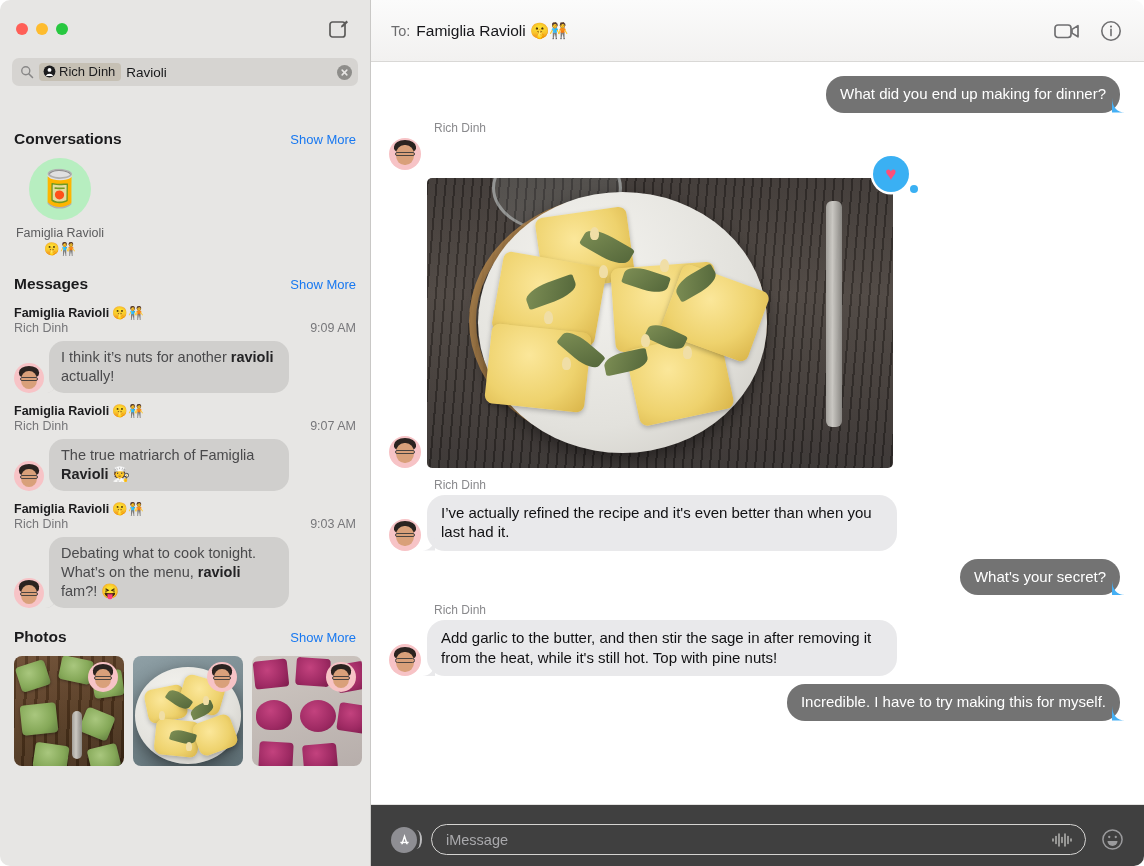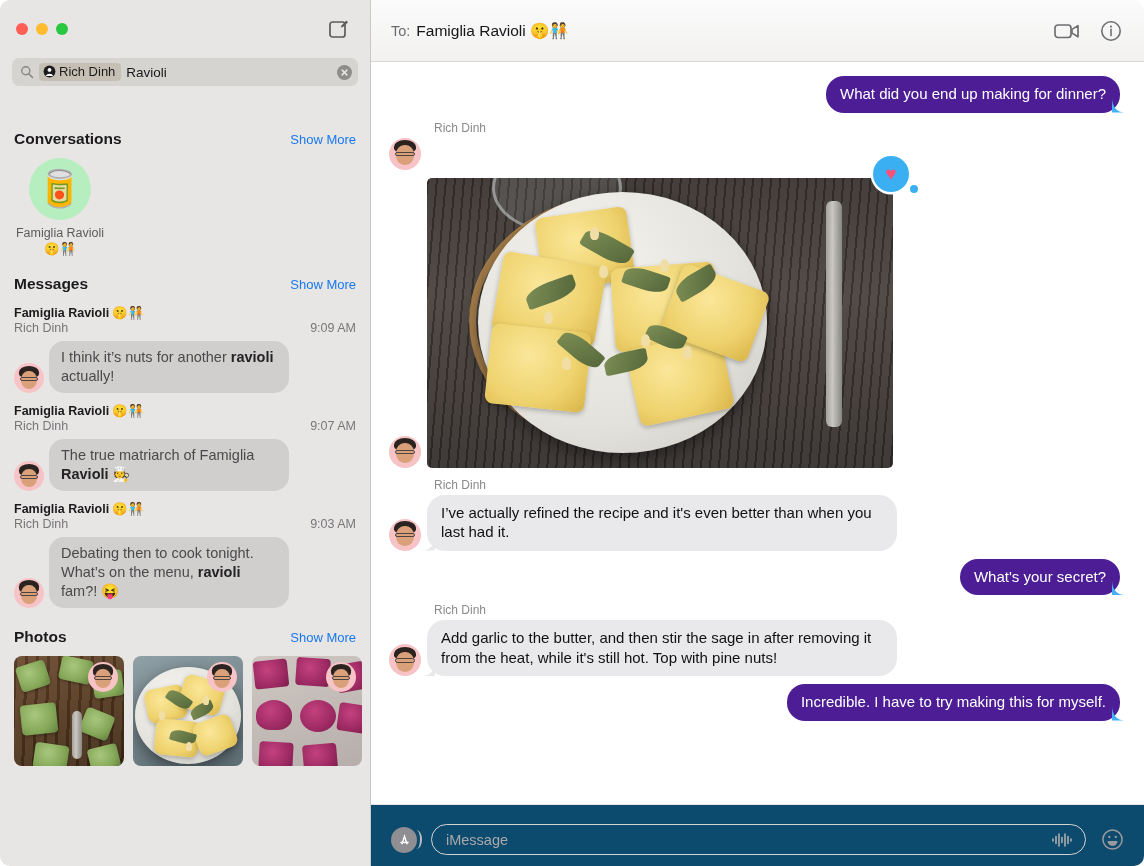--- a/index.html
+++ b/index.html
@@ -189,21 +189,21 @@
   }
   .bubble {
     border-radius: 18px;
     padding: 8px 14px 9px 14px;
     font-size: 15px; line-height: 1.3;
     max-width: 470px;
     position: relative;
     word-wrap: break-word;
   }
   .bubble.in { background: #e9e9eb; color: #111113; }
-  .bubble.out { background: #4c1d95; color: #ffffff; }
+  .bubble.out { background: #737373; color: #ffffff; }
   .bubble.in::after {
     content: ""; position: absolute; left: -5px; bottom: 0;
     width: 13px; height: 15px; background: #e9e9eb;
     clip-path: path("M13,15 L13,0 C13,9 8,15 0,15 Z");
   }
   .bubble.out::after {
     content: ""; position: absolute; right: -5px; bottom: 0;
     width: 13px; height: 15px; background: #45b0f5;
     clip-path: path("M0,15 L0,0 C0,9 5,15 13,15 Z");
   }
@@ -233,21 +233,21 @@
     width: 8px; height: 8px; border-radius: 50%;
     background: #3ab0f3;
     box-shadow: 0 0 0 2px #ffffff;
   }
   .tapback .heart { color: #ff4f79; font-size: 19px; line-height: 1; }
 
   
   .compose-bar {
     flex: 0 0 62px; height: 62px;
     border-top: 1px solid #e4e3e1;
-    background: #0c4a6e;
+    background: #404040;
     display: flex; align-items: center;
     padding: 8px 20px 0 20px; gap: 14px;
   }
   .appstore-btn {
     width: 26px; height: 26px; border-radius: 50%;
     background: #8e8e93;
     display: flex; align-items: center; justify-content: center;
     color: #ffffff; cursor: pointer; flex: 0 0 26px;
     position: relative;
   }
@@ -459,21 +459,21 @@
               <span>9:03 AM</span>
             </div>
             <div class="mr-bubble-row">
               <div class="mini-avatar">
                 <div class="memoji">
                   <div class="mj-hair"></div>
                   <div class="mj-face"></div>
                   <div class="mj-glasses"></div>
                 </div>
               </div>
-              <div class="bubble-in-sb"><span>Debating then to cook tonight. What’s on the menu, </span><b>ravioli</b><span> fam?! 😝</span></div>
+              <div class="bubble-in-sb"><span>Debating what to cook tonight. What’s on the menu, </span><b>ravioli</b><span> fam?! 😝</span></div>
             </div>
           </div>
         </div>
 
       <div class="section-head" style="margin-top:8px">
         <span class="section-title">Photos</span>
         <span class="show-more">Show More</span>
       </div>
       <div class="photos-row">
 

